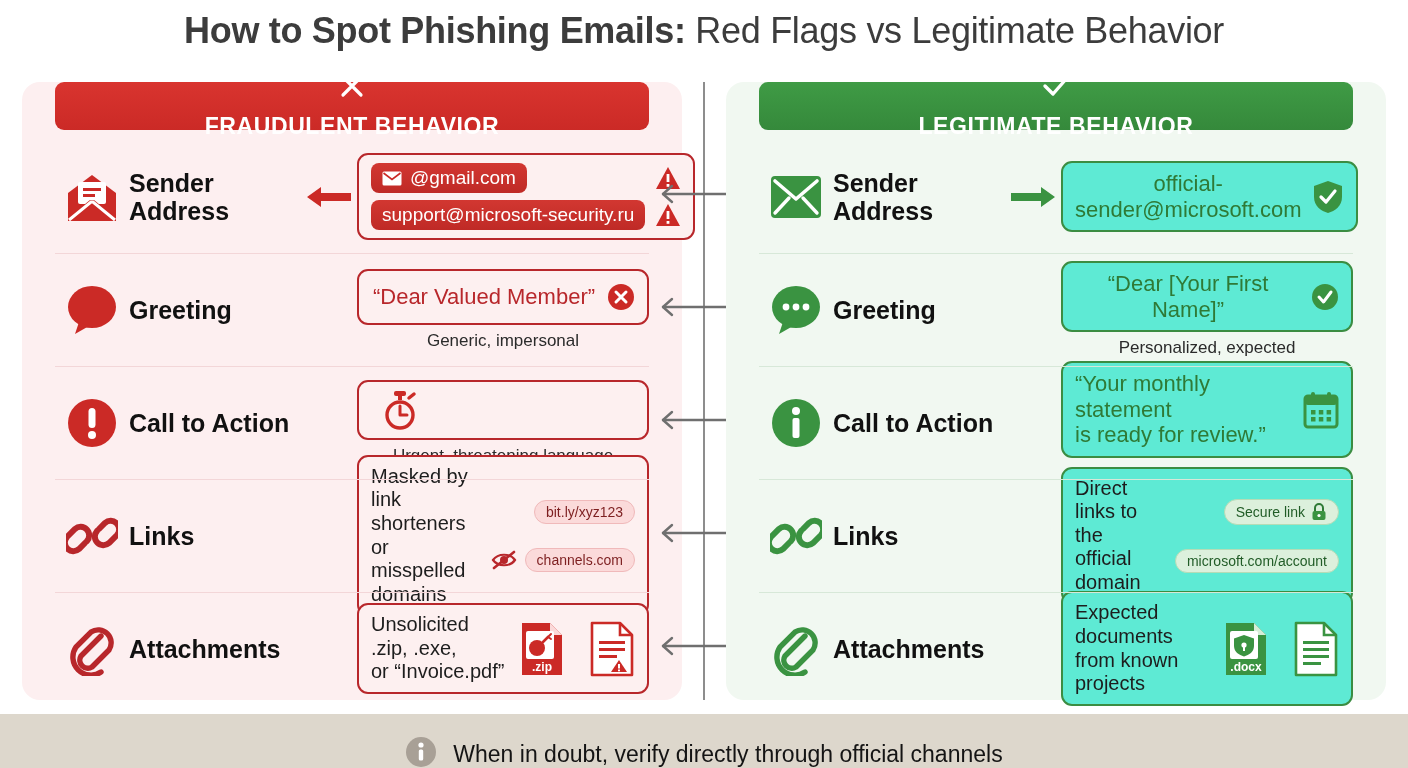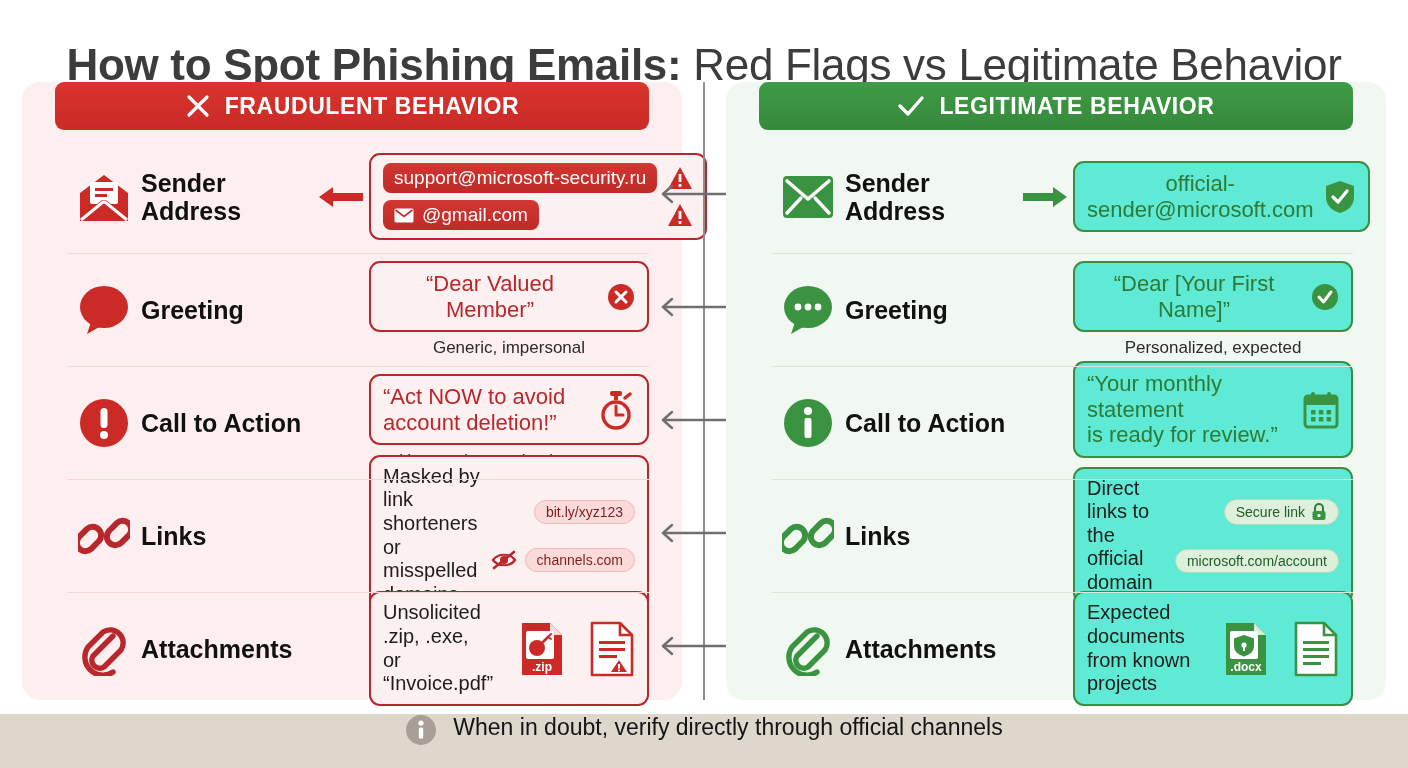--- a/index.html
+++ b/index.html
@@ -8,47 +8,46 @@
     background: #ffffff;
     font-family: "Liberation Sans", sans-serif;
     overflow: hidden;
   }
   .page { position: relative; width: 1408px; height: 768px; background: #ffffff; }
 
   
   .title {
     position: absolute; top: 10px; left: 0; width: 1408px;
     text-align: center;
-    font-size: 44px; color: #3c3c3c; letter-spacing: -0.3px;
+    font-size: 36px; color: #3c3c3c; letter-spacing: -0.3px;
     white-space: nowrap;
-    margin-top: 30px;
   }
   .title .t-strong { font-weight: 700; }
   .title .t-light  { font-weight: 400; }
 
   
   .panel {
     position: absolute; top: 82px; height: 618px;
     border-radius: 18px;
   }
   .panel.bad  { left: 22px;  width: 660px; background: #fdeff0; }
   .panel.good { left: 726px; width: 660px; background: #f1f8f1; }
 
   .panel-head {
     position: absolute; top: 0; left: 33px; right: 33px; height: 48px;
     border-radius: 9px;
     display: flex; align-items: center; justify-content: center; gap: 14px;
-    color: #ffffff; font-size: 23px; font-weight: 700; letter-spacing: 0.6px;
+    color: #ffffff; font-size: 23px; font-weight: 700; letter-spacing: 0.6px; flex-direction: column;
   }
   .panel.bad  .panel-head { background: linear-gradient(180deg,#d9342f 0%, #cb2a26 100%); }
   .panel.good .panel-head { background: linear-gradient(180deg,#3f9b45 0%, #35893b 100%); }
   .head-icon { display: flex; align-items: center; }
 
   
-  .rows { position: absolute; top: 58px; left: 45px; right: 33px; }
+  .rows { position: absolute; top: 58px; left: 33px; right: 33px; }
   .row {
     position: relative; height: 113px;
     display: flex; align-items: center;
   }
   .row + .row::before {
     content: ""; position: absolute; top: 0; left: 0; right: 0; height: 1px;
   }
   .panel.bad  .row + .row::before { background: #f3d6d8; }
   .panel.good .row + .row::before { background: #d7e8d8; }
 
@@ -110,21 +109,21 @@
   .file-icons { display: flex; align-items: center; gap: 24px; }
 
   
   .divider { position: absolute; top: 82px; left: 703px; width: 2px; height: 618px; background: #8d8d8d; }
   .xarrow  { position: absolute; left: 659px; width: 90px; height: 24px; }
 
   
   .footer {
     position: absolute; left: 0; top: 714px; width: 1408px; height: 54px;
     background: #ddd7cc;
-    display: flex; align-items: flex-start; justify-content: center; gap: 16px;
+    display: flex; align-items: flex-end; justify-content: center; gap: 16px;
   }
   .footer-text { font-size: 23px; color: #141414; }
   svg { display: block; }
 </style>
 </head>
 <body>
 
 <div class="page">
 
   <div class="title">
@@ -157,48 +156,48 @@
         </div>
         <div class="row-label">Sender Address</div>
         <div class="row-arrow">
           <svg width="48" height="26" viewBox="0 0 48 26">
               <path d="M2 13 L16 3 L16 9 L46 9 L46 17 L16 17 L16 23 Z" fill="#cb2a26"></path>
             </svg>
         </div>
         <div class="row-body">
           <div class="callout">
             <div class="pill-stack">
-              <div class="pill-line">
-                <span class="pill-red">support@microsoft-security.ru</span>
-                <span class="pill-warn">
-                  <svg width="26" height="24" viewBox="0 0 26 24">
-                      <path d="M13 1 L25 23 L1 23 Z" fill="#cb2a26"></path>
-                      <rect x="11.6" y="8" width="2.8" height="8" fill="#fff"></rect>
-                      <rect x="11.6" y="18" width="2.8" height="2.8" fill="#fff"></rect>
-                    </svg>
-                </span>
-              </div>
               <div class="pill-line">
                 <span class="pill-red">
                   <span>
                     <svg width="20" height="15" viewBox="0 0 20 15">
                         <rect x="0.5" y="0.5" width="19" height="14" rx="1.5" fill="#fff"></rect>
                         <path d="M1.5 2 L10 8.5 L18.5 2" stroke="#cb2a26" stroke-width="1.6" fill="none"></path>
                       </svg>
                   </span>
                   <span>@gmail.com</span>
                 </span>
                 <span class="pill-warn">
                   <svg width="26" height="24" viewBox="0 0 26 24">
                       <path d="M13 1 L25 23 L1 23 Z" fill="#cb2a26"></path>
                       <rect x="11.6" y="8" width="2.8" height="8" fill="#fff"></rect>
                       <rect x="11.6" y="18" width="2.8" height="2.8" fill="#fff"></rect>
                     </svg>
                 </span>
               </div>
+              <div class="pill-line">
+                <span class="pill-red">support@microsoft-security.ru</span>
+                <span class="pill-warn">
+                  <svg width="26" height="24" viewBox="0 0 26 24">
+                      <path d="M13 1 L25 23 L1 23 Z" fill="#cb2a26"></path>
+                      <rect x="11.6" y="8" width="2.8" height="8" fill="#fff"></rect>
+                      <rect x="11.6" y="18" width="2.8" height="2.8" fill="#fff"></rect>
+                    </svg>
+                </span>
+              </div>
             </div>
           </div>
         </div>
       </div>
 
       <div class="row">
         <div class="row-icon">
           <svg width="54" height="52" viewBox="0 0 54 52">
             <ellipse cx="27" cy="23" rx="24" ry="21" fill="#cb2a26"></ellipse>
             <path d="M14 38 L10 50 L24 42 Z" fill="#cb2a26"></path>
@@ -225,22 +224,20 @@
           <svg width="52" height="52" viewBox="0 0 52 52">
               <circle cx="26" cy="26" r="24" fill="#cb2a26"></circle>
               <rect x="22.5" y="11" width="7" height="20" rx="3.5" fill="#fff"></rect>
               <circle cx="26" cy="38" r="4" fill="#fff"></circle>
             </svg>
         </div>
         <div class="row-label">Call to Action</div>
         <div class="row-arrow"></div>
         <div class="row-body">
           <div class="callout">
-            <div class="callout-text quote" style="white-space:pre-line">“Act NOW to avoid
-    account deletion!”</div>
             <span class="callout-end">
               <svg width="38" height="40" viewBox="0 0 38 40">
                 <rect x="13" y="1" width="12" height="5" rx="2" fill="#cb2a26"></rect>
                 <rect x="17" y="5" width="4" height="5" fill="#cb2a26"></rect>
                 <path d="M28 8 L33 4" stroke="#cb2a26" stroke-width="3.5" stroke-linecap="round"></path>
                 <circle cx="19" cy="25" r="13" fill="none" stroke="#cb2a26" stroke-width="3.4"></circle>
                 <path d="M19 25 L19 16 M19 25 L26 25" stroke="#cb2a26" stroke-width="3" stroke-linecap="round"></path>
               </svg>
             </span>
           </div>

